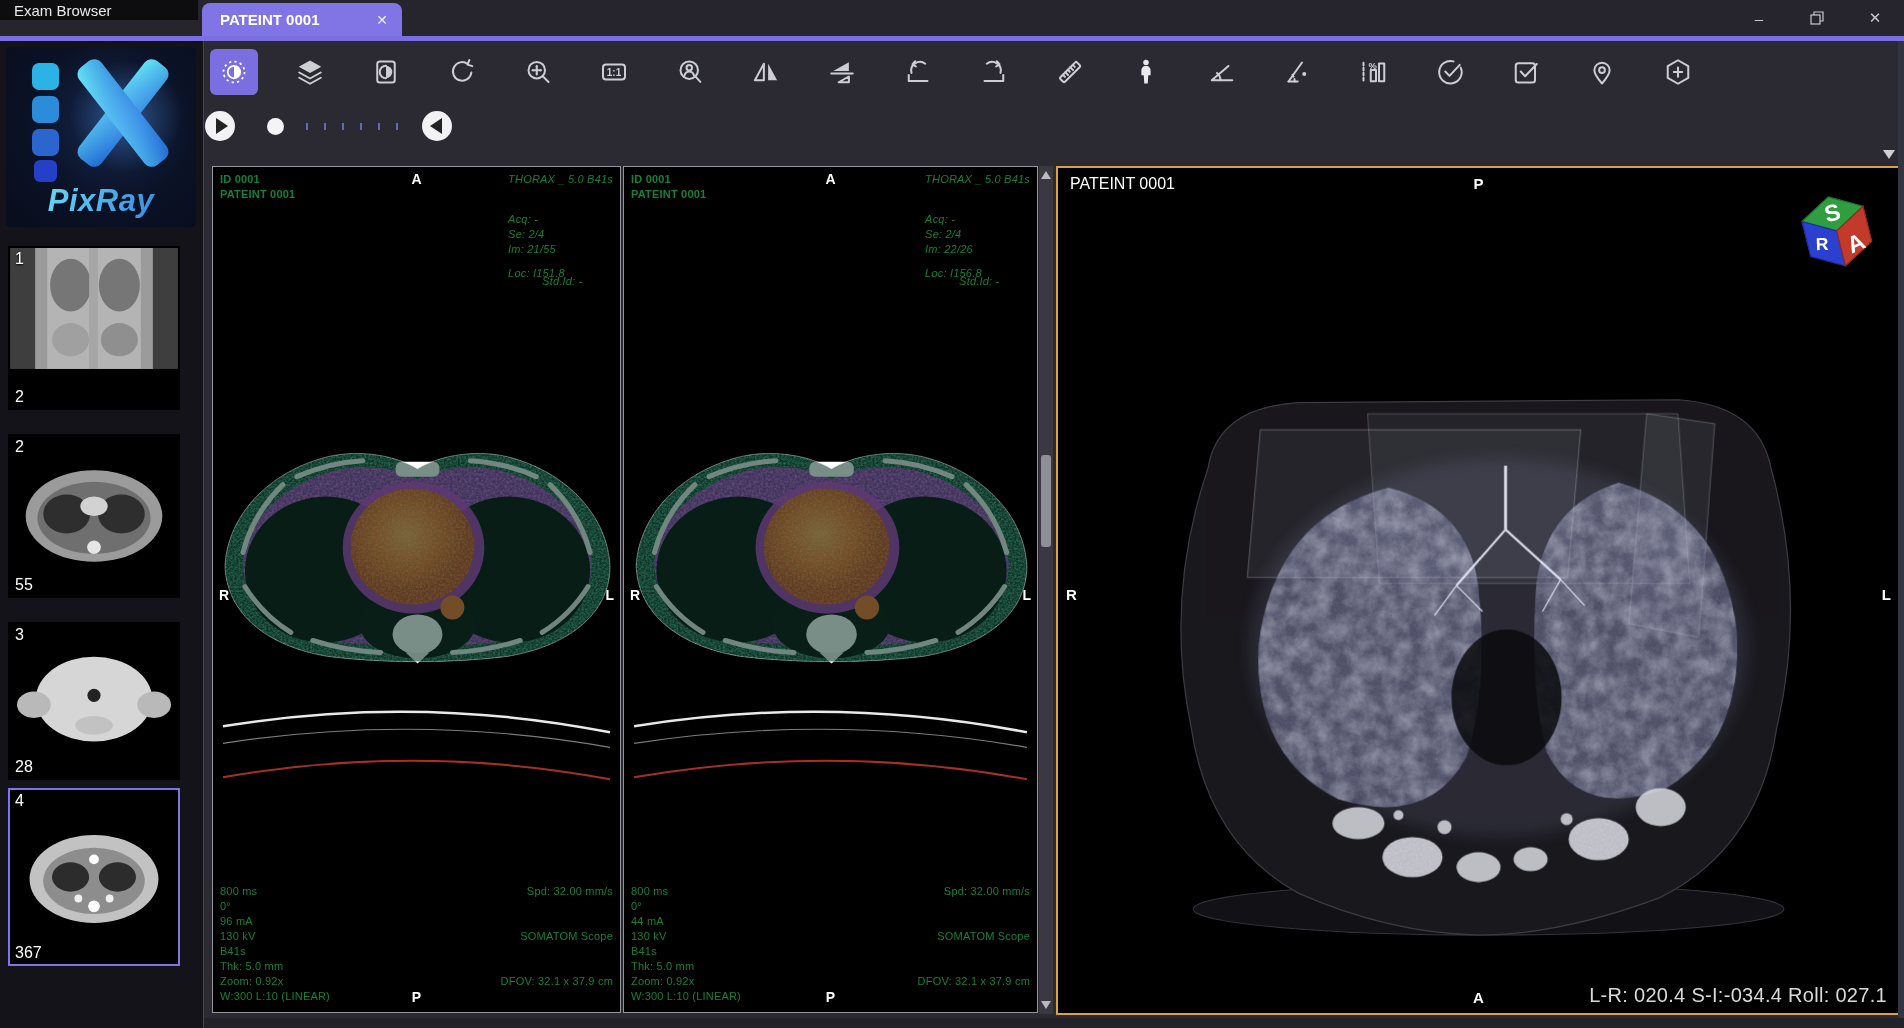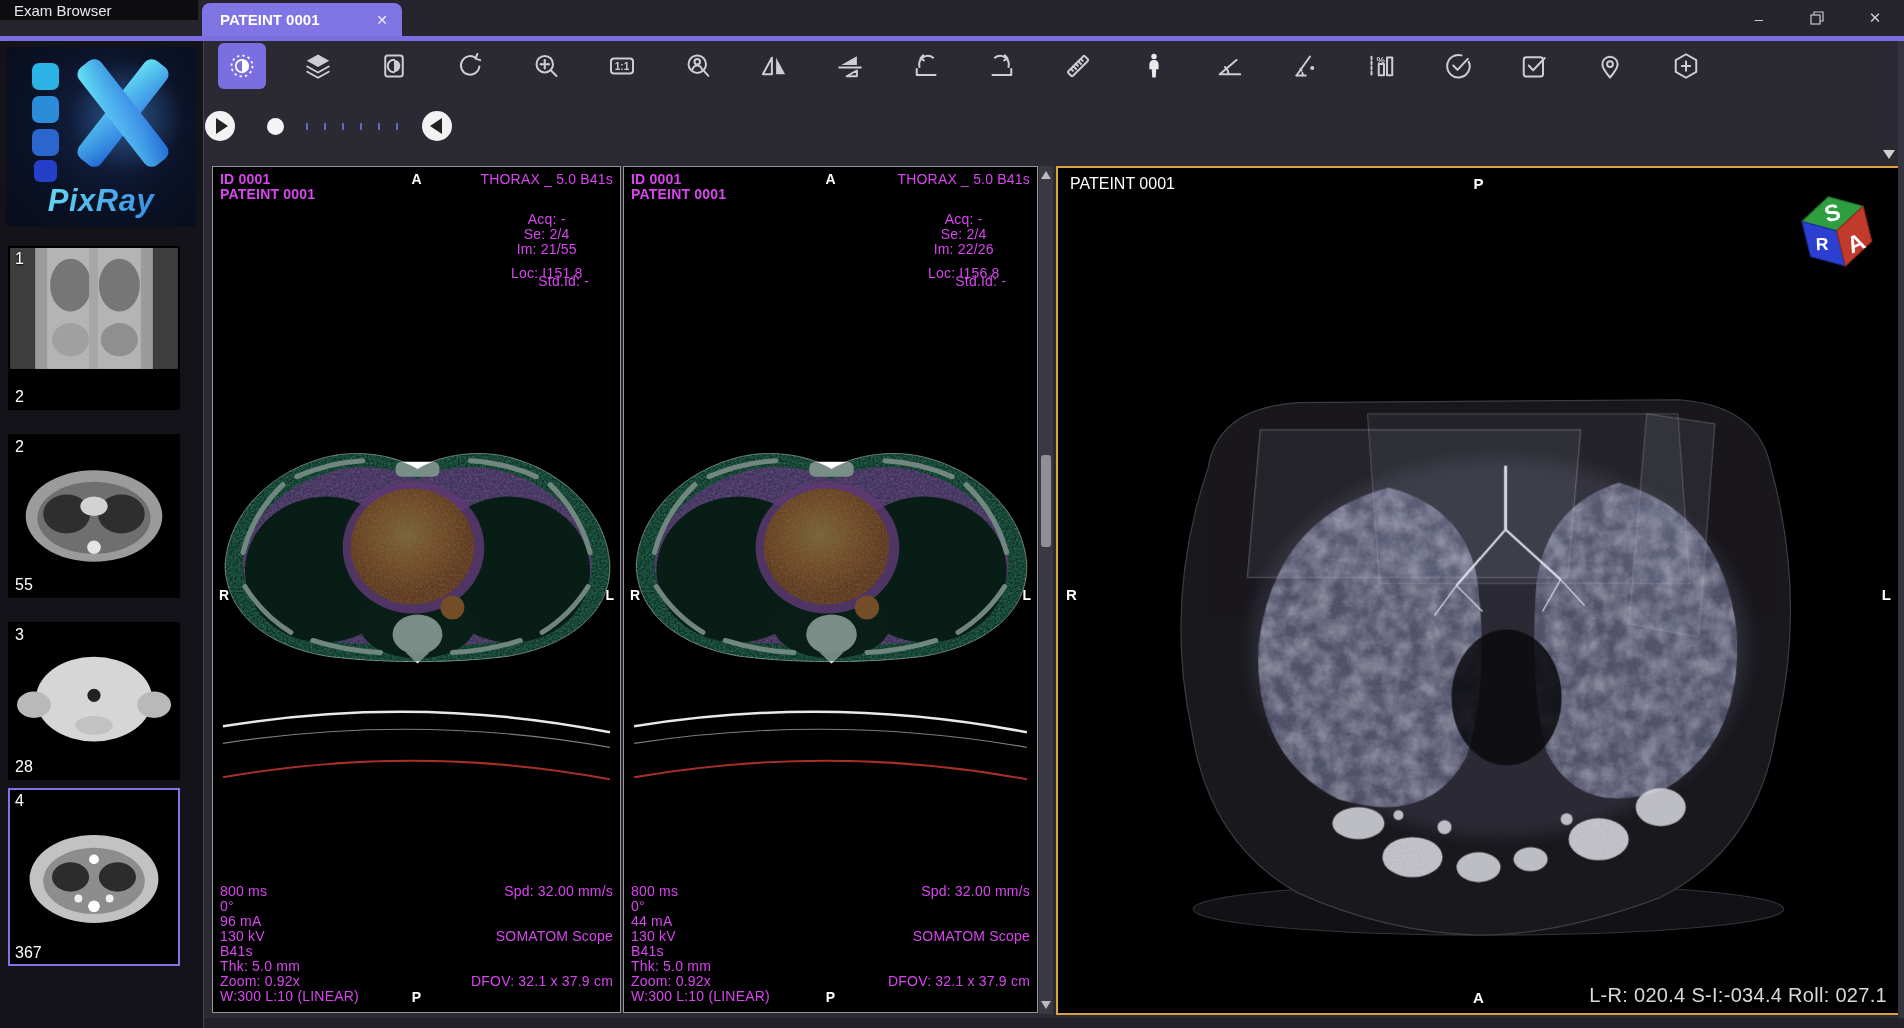--- a/index.html
+++ b/index.html
@@ -27,43 +27,43 @@
     background:radial-gradient(circle,rgba(90,170,255,.38),rgba(90,170,255,0) 65%);}
   .logo-name{position:absolute;left:0;right:0;top:136px;text-align:center;font-size:31px;font-weight:700;letter-spacing:.5px;
     background:linear-gradient(110deg,#6fe6f6 10%,#2f7fe0 90%);-webkit-background-clip:text;background-clip:text;color:transparent;}
   .thumb{position:absolute;left:8px;width:172px;background:#000;border:2px solid transparent;}
   .thumb.selected{border-color:#8175e6;}
   .thumb svg{display:block;width:100%;height:100%;}
   .thumb .idx{position:absolute;left:5px;top:2px;color:#fff;font-size:16px;text-shadow:0 1px 2px #000;}
   .thumb .cnt{position:absolute;left:5px;bottom:2px;color:#fff;font-size:16px;text-shadow:0 1px 2px #000;}
 
   
-  .toolbar{position:absolute;left:218px;top:43px;height:52px;display:flex;align-items:flex-start;gap:28px;}
+  .toolbar{position:absolute;left:210px;top:43px;height:52px;display:flex;align-items:flex-end;gap:28px;}
   .tool{width:48px;height:46px;border-radius:6px;display:flex;align-items:center;justify-content:center;}
   .tool svg{width:30px;height:30px;}
   .tool.selected{background:#7b6ee0;}
 
   
   .playbar{position:absolute;left:205px;top:100px;height:52px;display:flex;align-items:center;}
   .round-btn{width:30px;height:30px;border-radius:50%;background:#f2f2f4;display:flex;align-items:center;justify-content:center;}
   .tri-right{width:0;height:0;border-left:12px solid #222;border-top:8px solid transparent;border-bottom:8px solid transparent;margin-left:3px;}
   .tri-left{width:0;height:0;border-right:12px solid #222;border-top:8px solid transparent;border-bottom:8px solid transparent;margin-right:3px;}
   .slider-handle{width:17px;height:17px;border-radius:50%;background:#f4f4f6;margin-left:32px;}
   .ticks{display:flex;gap:16px;margin-left:22px;margin-right:24px;align-items:center;}
   .tick{width:2px;height:7px;background:#5d6ac0;}
 
   
   .vp{position:absolute;background:#000;overflow:hidden;}
   .vp-ct{border:1px solid #95959c;}
   .vp-3d{border:2px solid #d9a23c;}
   .vp svg.art{position:absolute;left:0;top:0;width:100%;height:100%;}
-  .ov{position:absolute;color:#d946ef;font-size:14px;line-height:15px;letter-spacing:.2px;white-space:nowrap;
+  .ov{position:absolute;color:#15803d;font-size:11px;line-height:15px;letter-spacing:.2px;white-space:nowrap;
     text-shadow:0 1px 2px rgba(0,0,0,.95);}
   .ov.bold{font-weight:700;}
-  .ov.right{text-align:center;}
+  .ov.right{text-align:left;font-style:italic;}
   .stdid{margin-top:-7px;padding-left:34px;}
   .mark{position:absolute;color:#fff;font-weight:700;font-size:14px;text-shadow:0 1px 2px #000;}
   .v3-label{position:absolute;color:#fff;font-size:16px;text-shadow:0 1px 2px #000;}
   .v3-status{position:absolute;right:12px;bottom:6px;color:#d9d9dc;font-size:20px;letter-spacing:.3px;text-shadow:0 1px 2px #000;}
 
   
   .vscroll{position:absolute;left:1039px;top:166px;width:14px;height:848px;background:#3a3943;}
   .vscroll .arr-up{position:absolute;left:2px;top:5px;width:0;height:0;border-left:5px solid transparent;border-right:5px solid transparent;border-bottom:8px solid #b9b9bf;}
   .vscroll .arr-dn{position:absolute;left:2px;bottom:5px;width:0;height:0;border-left:5px solid transparent;border-right:5px solid transparent;border-top:8px solid #b9b9bf;}
   .vscroll .sb-thumb{position:absolute;left:2px;top:289px;width:10px;height:92px;background:#8f8f97;border-radius:3px;}

